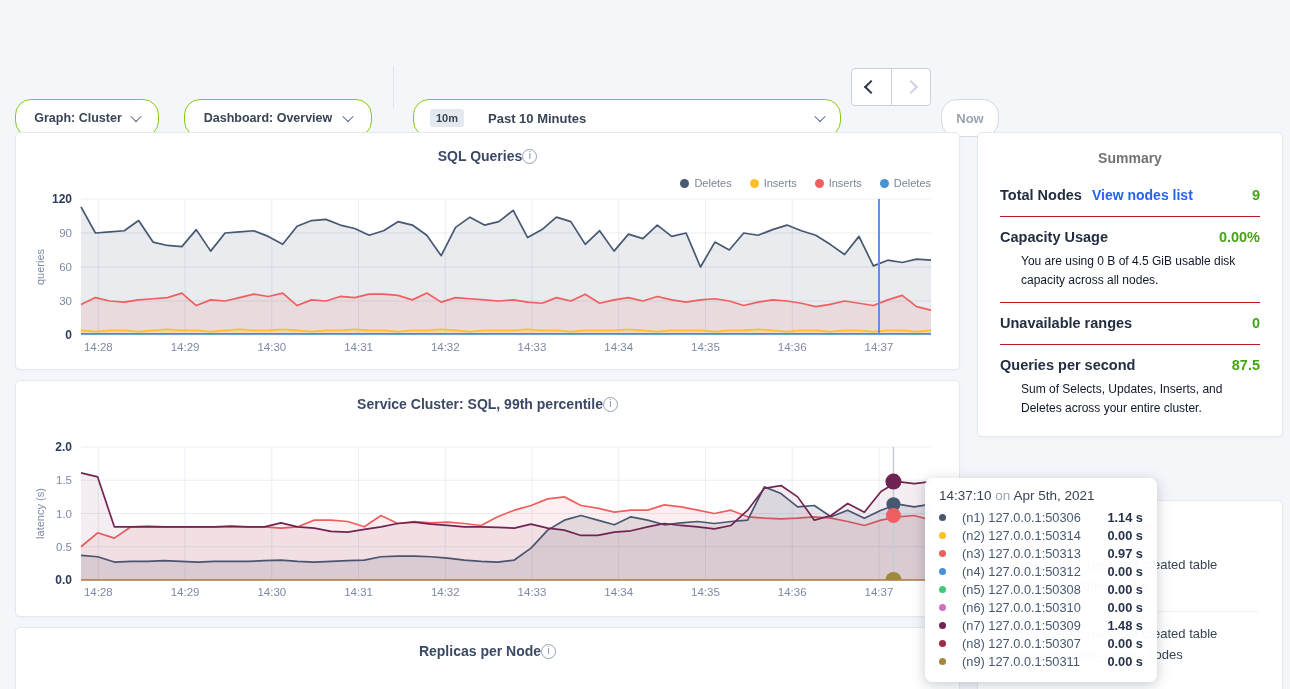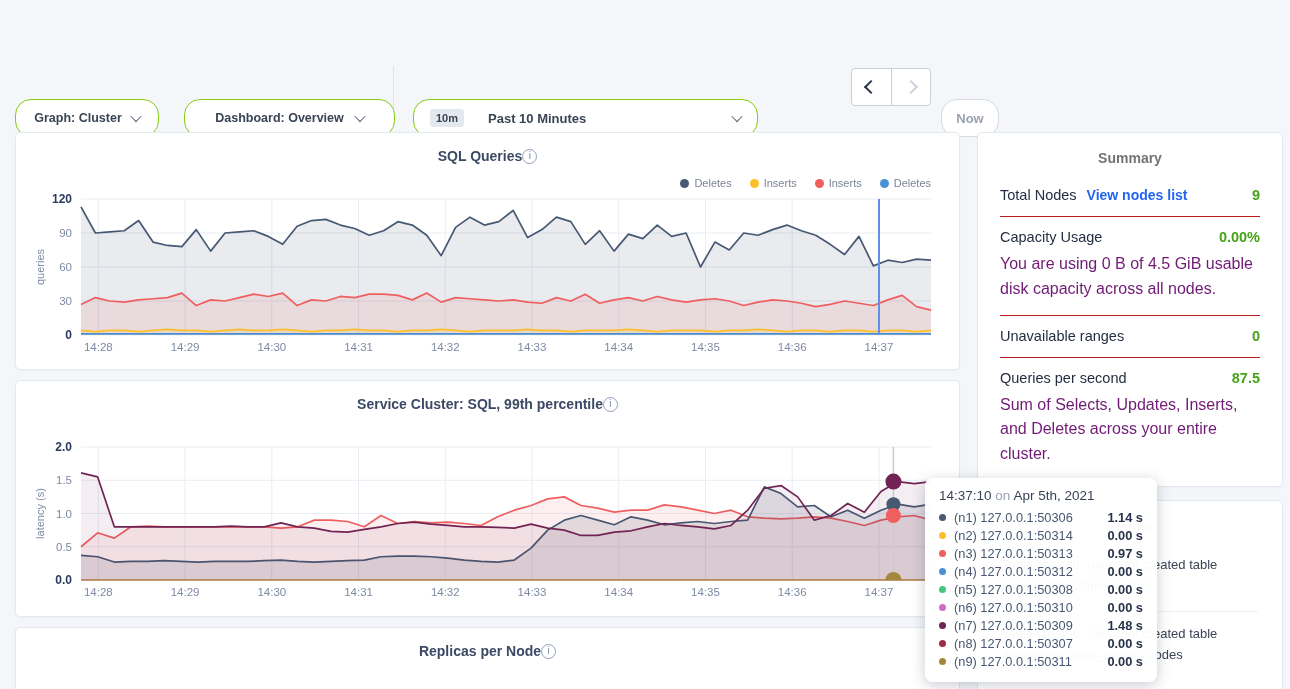--- a/index.html
+++ b/index.html
@@ -13,23 +13,23 @@
 
   .page-title { position:absolute; left:15px; top:12px; margin:0;
     font-size:21px; font-weight:500; color:#1f2b3b; letter-spacing:.2px; }
 
   
   .tb-btn { position:absolute; top:68px; height:38px; background:#fff;
     border:1px solid #84cc16; border-radius:16px; display:flex; align-items:center;
     justify-content:center; gap:10px; font-size:12.5px; font-weight:700; color:#394455;
     cursor:pointer;margin-top:31px; }
   .btn-graph { left:15px; width:144px; }
-  .btn-dashboard { left:184px; width:211px;gap:12px; }
+  .btn-dashboard { left:184px; width:188px;gap:12px; }
   .toolbar-divider { position:absolute; left:393px; top:66px; width:1px; height:42px; background:#dfe4ea; }
-  .time-select { left:413px; width:345px; justify-content:flex-start; padding:0 16px; }
+  .time-select { left:413px; width:428px; justify-content:flex-start; padding:0 16px; }
   .time-badge { background:#e4e9f0; color:#394455; font-size:11px; font-weight:700;
     border-radius:3px; padding:3px 6px; margin-right:14px; }
   .time-label { font-size:13px; font-weight:700; }
   .chev { width:8px; height:8px; border-right:1.8px solid #5b6880; border-bottom:1.8px solid #5b6880; }
   .chev-down { transform:rotate(45deg) translate(-1px,-1px); }
   .time-select .chev-down { margin-left:auto; }
   .nav-group { position:absolute; left:851px; top:68px; width:80px; height:38px;
     background:#fff; border:1px solid #c9d0da; border-radius:4px; display:flex; }
   .nav-cell { flex:1; display:flex; align-items:center; justify-content:center; cursor:pointer; }
   .nav-prev { border-right:1px solid #c9d0da; }
@@ -57,36 +57,36 @@
   .legend-item { display:flex; align-items:center; gap:5px; font-size:11px; color:#7b8596; cursor:pointer; }
   .legend-dot { width:9px; height:9px; border-radius:50%; }
   .chart-svg { position:absolute; left:0; top:0; }
   svg text { font-family:"Liberation Sans", sans-serif; }
 
   
   .panel-title { padding:17px 0 9px; text-align:center; font-size:14px; font-weight:700; color:#737373; }
   .srow { padding:12px 0 13px; }
   .srow + .srow { border-top:1px solid #b91c1c; }
   .srow-top { display:flex; align-items:baseline; gap:10px; }
-  .slabel { font-weight:400; font-size:14.5px; color:#242e41; }
+  .slabel { font-weight:700; font-size:14.5px; color:#242e41; }
   .slink { color:#2364f0; font-weight:700; font-size:14px; cursor:pointer; text-decoration:none; }
   .sval { margin-left:auto; color:#46a417; font-weight:700; font-size:14.5px; }
-  .sdesc { margin-top:7px; font-size:16px; color:#701a75; line-height:1.55; }
+  .sdesc { margin-top:7px; font-size:12px; color:#0f172a; line-height:1.55;margin-left:21px; }
 
   
   .event-item { padding:11px 0 15px; font-size:13px; color:#394455; line-height:21px; }
   .event-item + .event-item { border-top:1px solid #eceff4; }
 
   
   .hover-tooltip { position:absolute; left:925px; top:478px; width:232px; z-index:10;
     background:rgba(255,255,255,.97); border-radius:8px; padding:10px 14px 12px;
     box-shadow:0 3px 14px rgba(40,50,70,.25); }
   .tt-head { font-size:13.5px; color:#394455; margin-bottom:5px; }
   .tt-head .conj { color:#9aa4b6; }
-  .tt-row { display:flex; align-items:center; height:18px; gap:8px; font-size:12.8px; color:#475872; }
+  .tt-row { display:flex; align-items:center; height:18px; gap:16px; font-size:12.8px; color:#475872; }
   .tt-dot { width:7px; height:7px; border-radius:50%; flex:none; }
   .tt-label { width:146px; white-space:nowrap; }
   .tt-val { font-weight:700; color:#27324a; white-space:nowrap;text-align:center; }
 </style>
 </head>
 <body>
 
 <div class="app">
 
 

